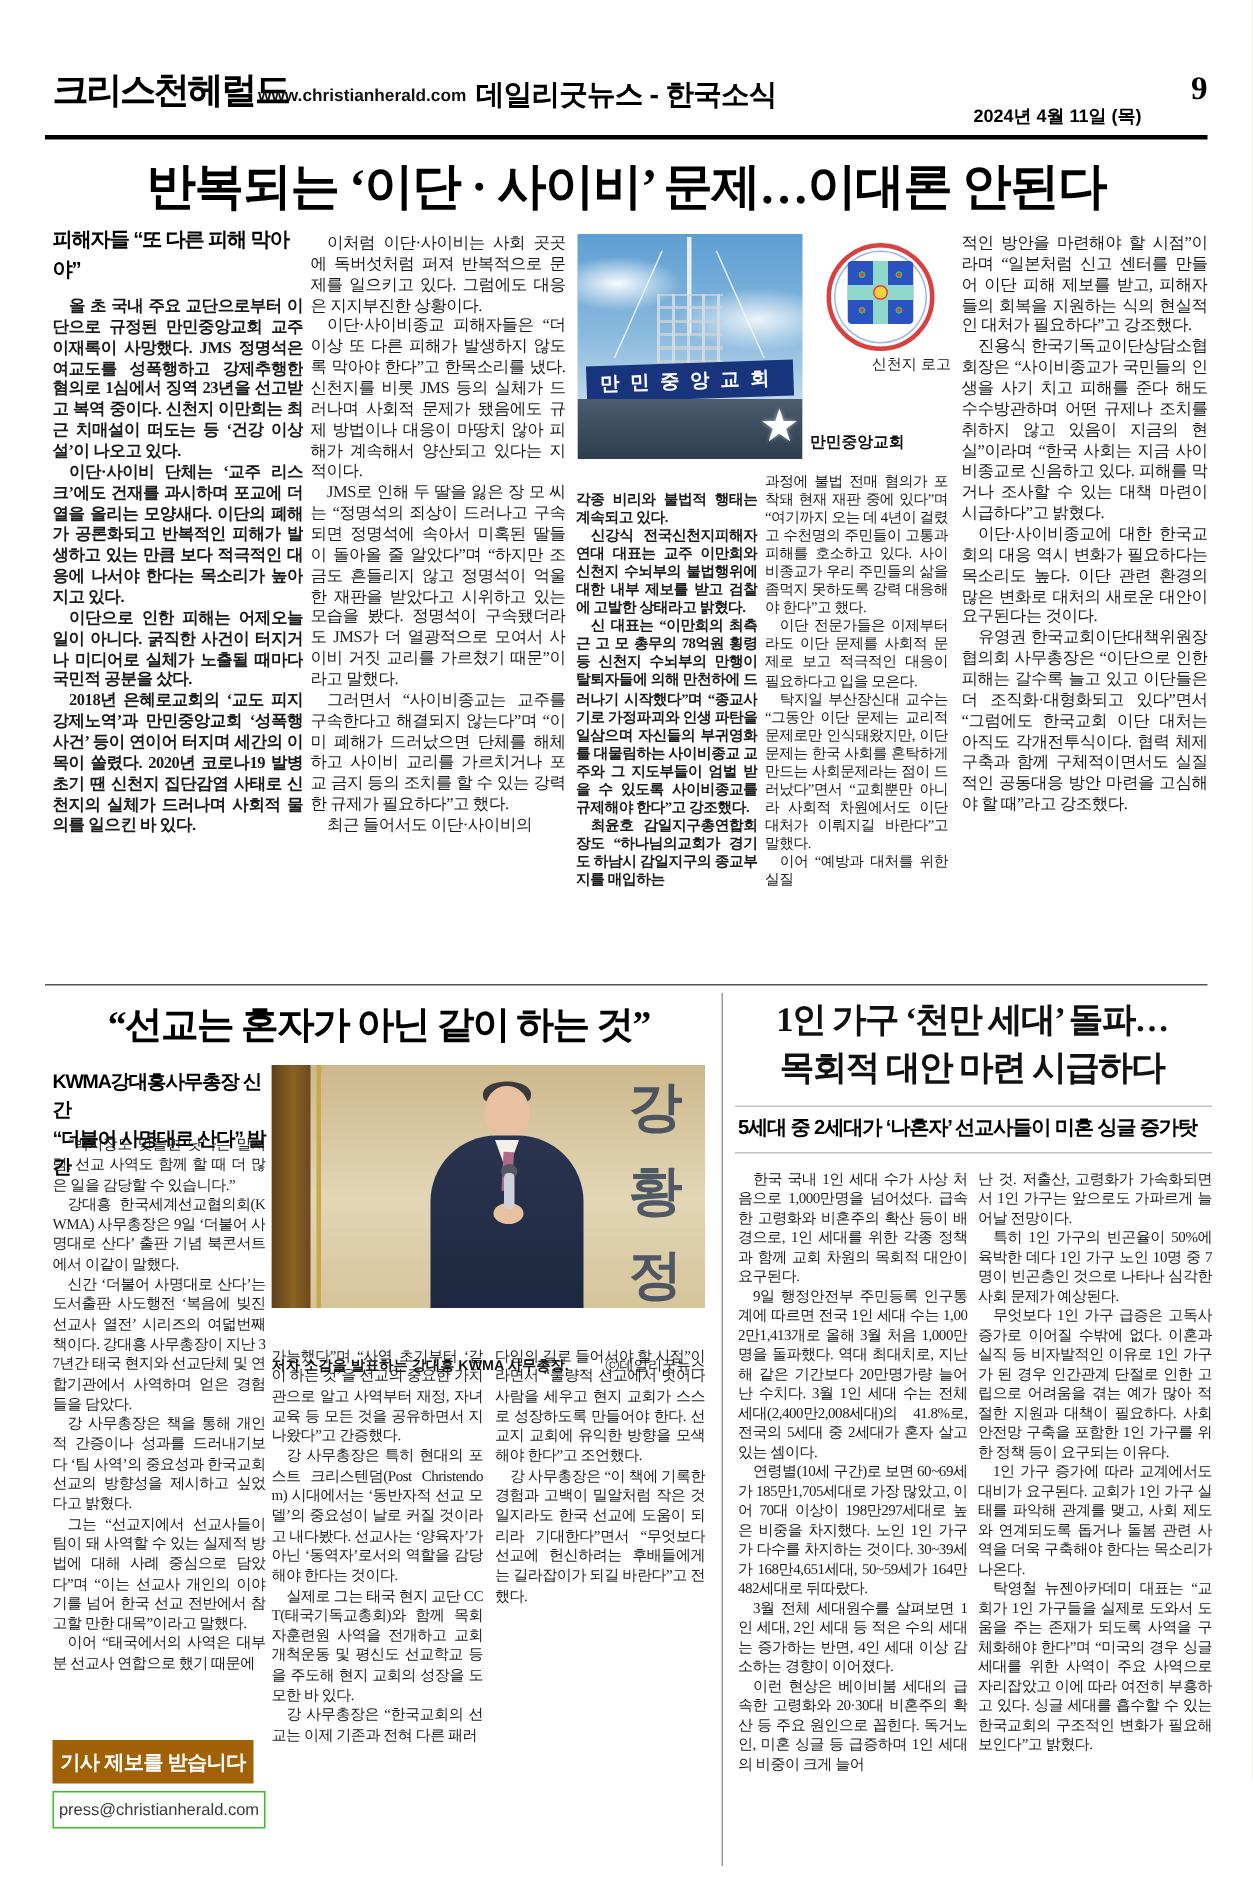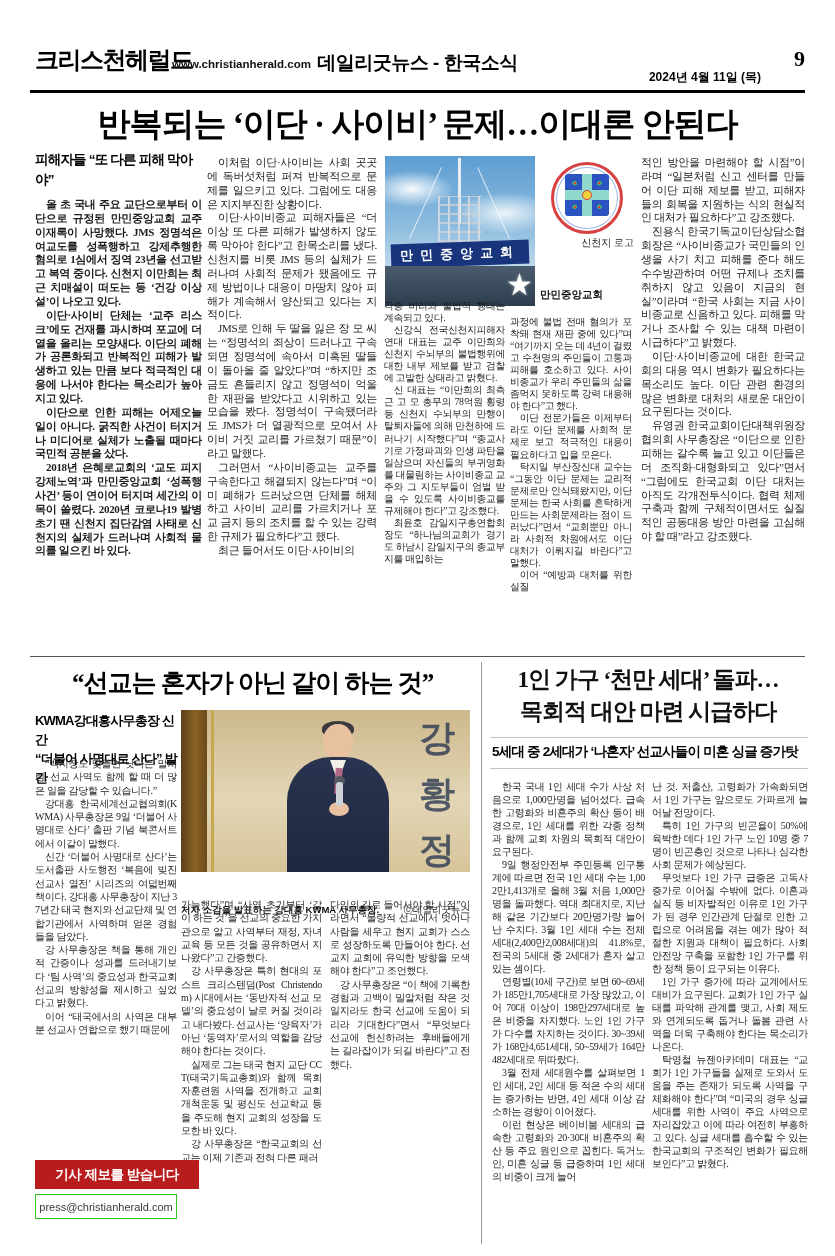--- a/index.html
+++ b/index.html
@@ -25,21 +25,21 @@
   .tcol  { font-size:11px;  line-height:1.26; letter-spacing:-0.3px; }
   .ncol  { font-size:9.8px; line-height:1.23; letter-spacing:-0.3px; }
   .bcol  { font-size:10px;  line-height:1.33; letter-spacing:-0.3px; }
   .rcol  { font-size:10px;  line-height:1.30; letter-spacing:-0.3px; }
 
   
   .main-headline { left:0; right:0; top:102px; text-align:center; font-weight:900; font-size:33px; letter-spacing:-1px; color:#000; }
   .subhead1 { left:35px; top:150px; width:170px; font-family:"Liberation Sans",sans-serif; font-weight:800; font-size:13.5px; line-height:1.5; letter-spacing:-0.8px; color:#000; }
   .m-col1 { left:35px;  top:198px; width:167px; height:454px;font-weight:bold; }
   .m-col2 { left:207px; top:156px; width:170px; height:496px; }
-  .m-col3 { left:384px; top:300px; width:121px; height:336px; }
+  .m-col3 { left:384px; top:328px; width:121px; height:336px;font-weight:bold; }
   .m-col4 { left:510px; top:316px; width:122px; height:336px; }
   .m-col5 { left:641px; top:156px; width:164px; height:496px; }
   .top-sep { left:30px; width:775px; top:656px; height:1px; background:#555; }
 
   
   .church-photo { left:385px; top:156px; width:150px; height:150px; overflow:hidden;
     background:
       radial-gradient(60px 26px at 18% 22%, rgba(255,255,255,.95), rgba(255,255,255,0) 70%),
       radial-gradient(75px 30px at 80% 38%, rgba(255,255,255,.85), rgba(255,255,255,0) 70%),
       linear-gradient(180deg,#5e9ed2 0%, #8abade 45%, #cadfee 80%, #dfeaf3 100%);
@@ -102,21 +102,21 @@
   .suit { position:absolute; left:14px; top:33px; width:102px; height:115px; border-radius:44px 44px 0 0; background:linear-gradient(180deg,#2a3450,#1d2840); }
   .shirt { position:absolute; left:57px; top:36px; width:16px; height:22px; background:#f3f0ea; clip-path:polygon(0 0,100% 0,50% 100%); }
   .tie { position:absolute; left:62px; top:44px; width:7px; height:26px; background:#b06a86; transform:rotate(3deg); }
   .hand { position:absolute; left:56px; top:78px; width:20px; height:14px; border-radius:50%; background:#e8c2a0; }
   .mic { position:absolute; left:63px; top:58px; width:7px; height:24px; border-radius:3px; background:#cdd2d8; }
   .mic-head { position:absolute; left:61px; top:52px; width:11px; height:10px; border-radius:50%; background:#55585e; }
   .bl-caption-row { left:181px; top:876px; width:289px; display:flex; justify-content:space-between; font-family:"Liberation Sans",sans-serif; font-size:9.5px; font-weight:700; color:#111;margin-top:28px; }
   .bl-credit { font-weight:400; color:#222; }
 
   
-  .tip-box { left:35px; top:1160px; width:164px; height:29px; background:#b91c1c;
+  .tip-box { left:35px; top:1160px; width:134px; height:29px; background:#a16207;
     color:#fff; font-family:"Liberation Sans",sans-serif; font-weight:800; font-size:13.5px; letter-spacing:-0.5px;
     display:flex; align-items:center; justify-content:center; }
   .tip-email { left:35px; top:1194px; width:142px; height:25px; border:1.5px solid #2fc41f; box-sizing:border-box; background:#fff;
     color:#3a3a3a; font-family:"Liberation Sans",sans-serif; font-size:11px;
     display:flex; align-items:center; justify-content:center; }
 
   
   .v-divider { left:481px; top:662px; width:1px; height:582px; background:#9a9a9a; }
   .br-headline { left:488px; width:320px; text-align:center; font-weight:700; font-size:23px; letter-spacing:-1px; color:#111; }
   .br-h1 { top:664px; } .br-h2 { top:696px; }
@@ -204,20 +204,21 @@
   <div class="abs bl-subhead">
     <div>KWMA강대흥사무총장 신간</div>
     <div>“더불어 사명대로 산다” 발간</div>
   </div>
 
   <div class="col bcol bl-col1">
       <p>“백지장도 맞들면 낫다는 말처럼, 선교 사역도 함께 할 때 더 많은 일을 감당할 수 있습니다.”</p>
       <p>강대흥 한국세계선교협의회(KWMA) 사무총장은 9일 ‘더불어 사명대로 산다’ 출판 기념 북콘서트에서 이같이 말했다.</p>
       <p>신간 ‘더불어 사명대로 산다’는 도서출판 사도행전 ‘복음에 빚진 선교사 열전’ 시리즈의 여덟번째 책이다. 강대흥 사무총장이 지난 37년간 태국 현지와 선교단체 및 연합기관에서 사역하며 얻은 경험들을 담았다.</p>
       <p>강 사무총장은 책을 통해 개인적 간증이나 성과를 드러내기보다 ‘팀 사역’의 중요성과 한국교회 선교의 방향성을 제시하고 싶었다고 밝혔다.</p>
+      <p>그는 “선교지에서 선교사들이 팀이 돼 사역할 수 있는 실제적 방법에 대해 사례 중심으로 담았다”며 “이는 선교사 개인의 이야기를 넘어 한국 선교 전반에서 참고할 만한 대목”이라고 말했다.</p>
       <p>이어 “태국에서의 사역은 대부분 선교사 연합으로 했기 때문에</p>
     </div>
 
   <div class="abs speaker-photo">
     <div class="pillar"></div>
     <div class="pillar-line"></div>
     <div class="bg-char c1">강</div>
     <div class="bg-char c2">황</div>
     <div class="bg-char c3">정</div>
     <div class="speaker">

